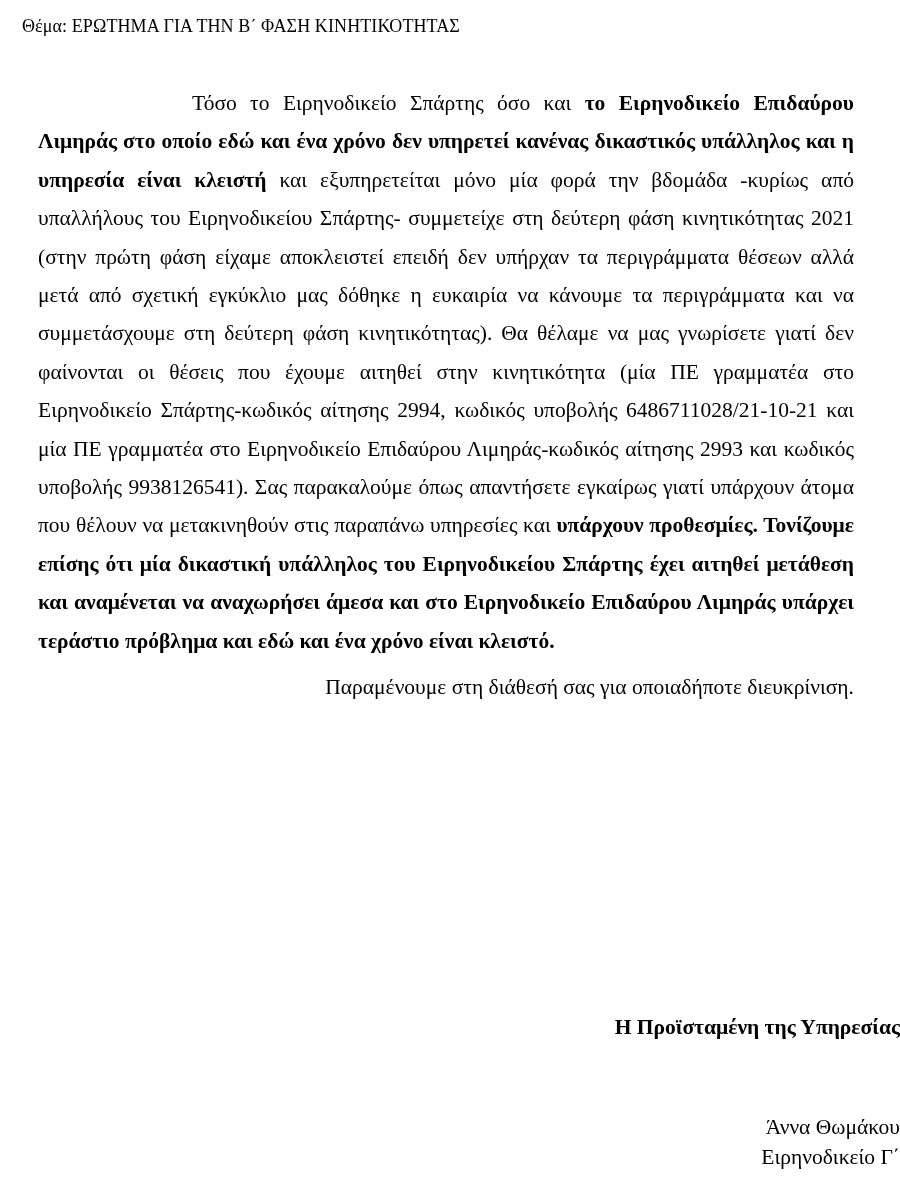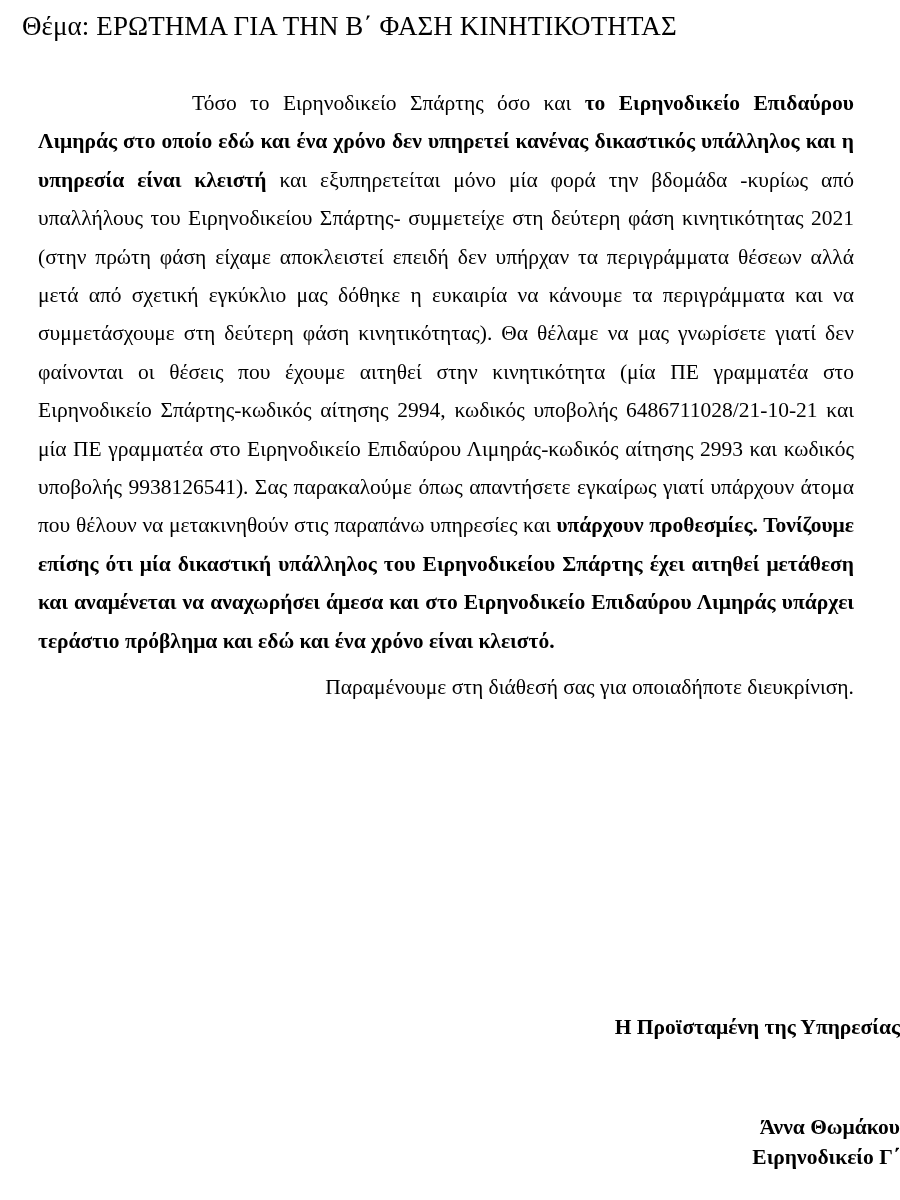--- a/index.html
+++ b/index.html
@@ -22,21 +22,21 @@
     height: 1200px;
     box-sizing: border-box;
     padding: 0;
   }
   
   .subject-line {
     position: absolute;
     top: 12px;
     left: 22px;
     right: 40px;
-    font-size: 27px;
+    font-size: 18px;
     line-height: 28px;
     letter-spacing: 0.1px;
     white-space: nowrap;
   }
   
   .body-block {
     position: absolute;
     top: 84px;
     left: 38px;
     width: 816px;
@@ -75,21 +75,21 @@
     margin: 0;
     padding-left: 70px;
   }
   .sig-name-group {
     margin-top: 70px;
     padding-left: 70px;
   }
   .sig-name,
   .sig-title {
     font-size: 21.5px;
-    font-weight: bold;
+    font-weight: normal;
     line-height: 30px;
     margin: 0;
   }
 </style>
 </head>
 <body>
 
 <div class="page">
 
   <div class="subject-line">Θέμα: ΕΡΩΤΗΜΑ ΓΙΑ ΤΗΝ Β΄ ΦΑΣΗ ΚΙΝΗΤΙΚΟΤΗΤΑΣ</div>

